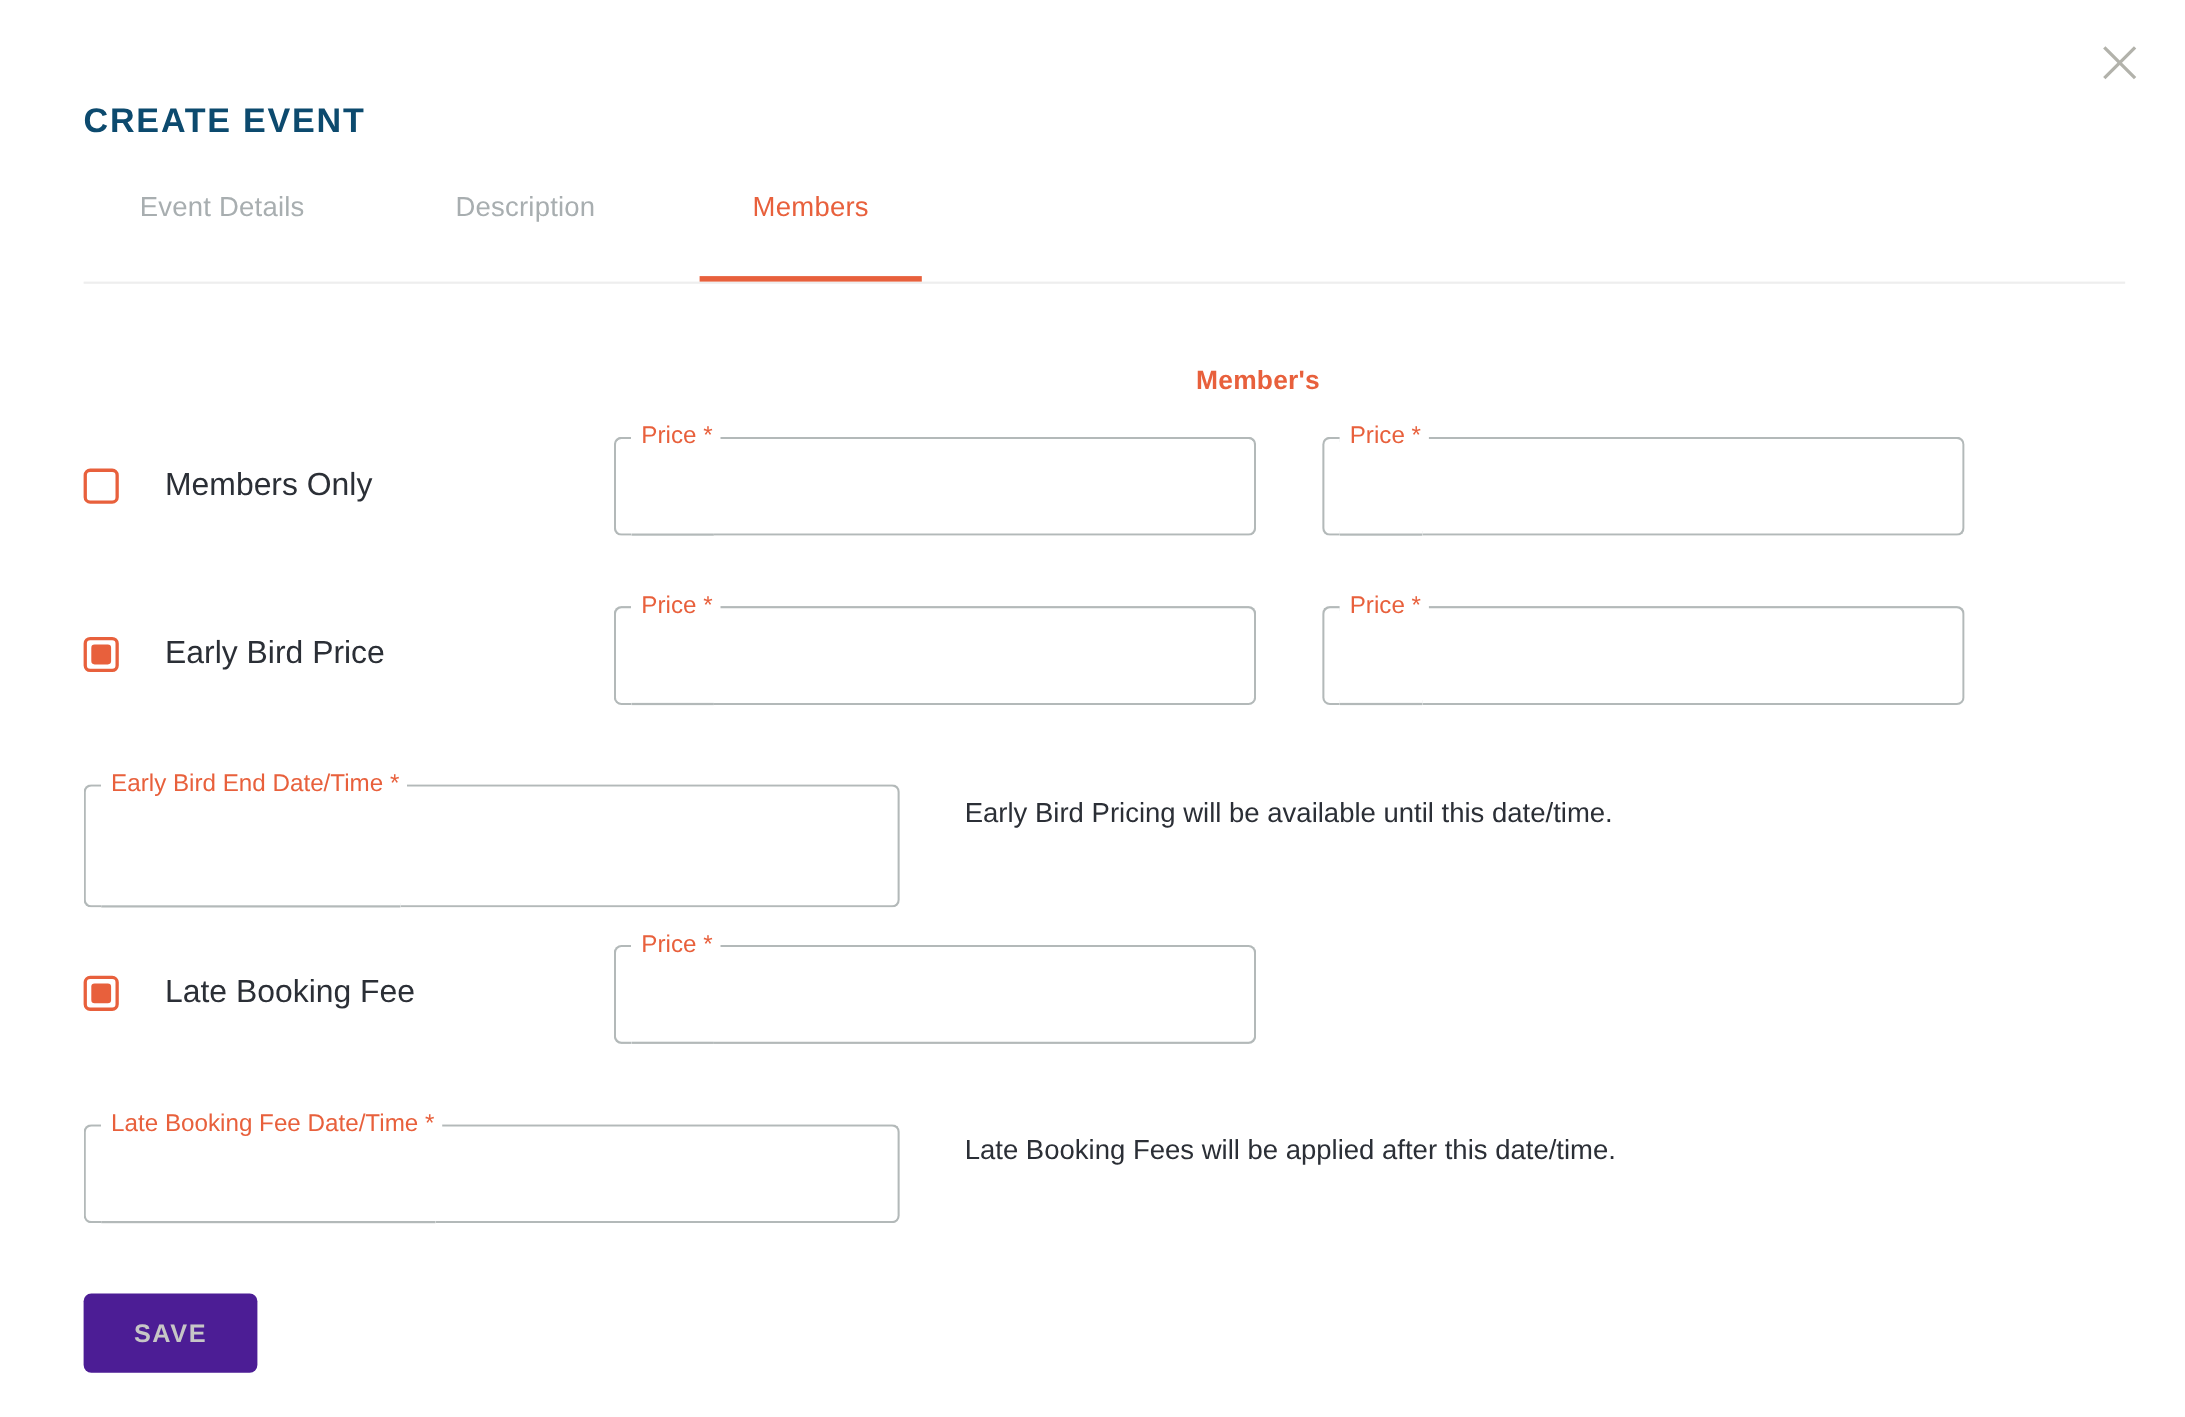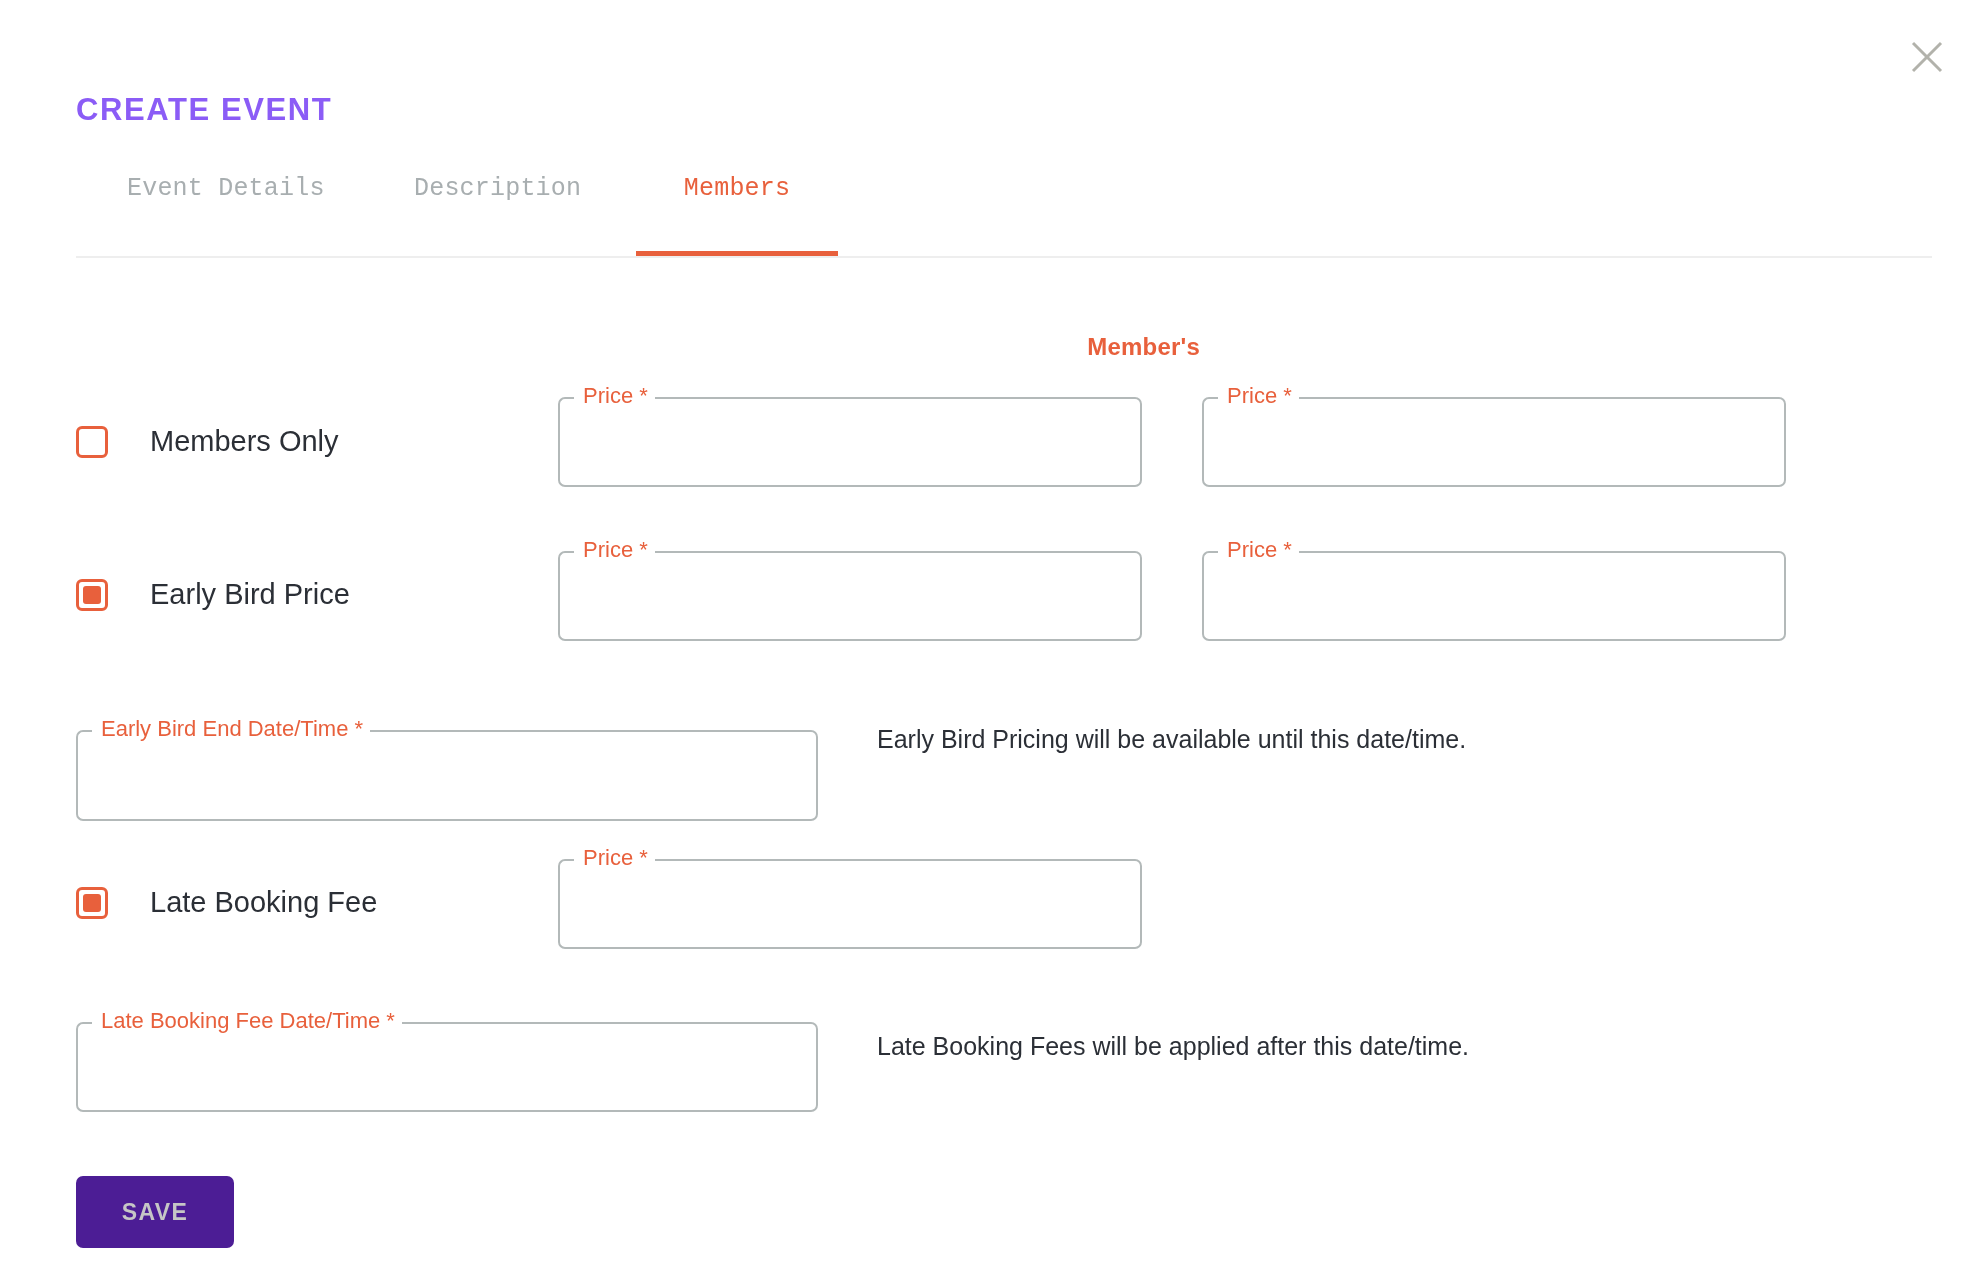--- a/index.html
+++ b/index.html
@@ -39,32 +39,31 @@
   .close-btn svg { display: block; }
 
   
   .title {
     position: absolute;
     left: 76px;
     top: 92px;
     font-size: 31px;
     font-weight: bold;
     letter-spacing: 1.6px;
-    color: #8b5cf6;
+    color: #0c4a6e;
     text-transform: uppercase;
   }
 
   
   .tabs {
     position: absolute;
     left: 76px;
     top: 168px;
     width: 1856px;
     height: 90px;
-    font-family: Liberation Mono, monospace;
   }
   .tabs-underline {
     position: absolute;
     left: 0;
     bottom: 0;
     width: 1856px;
     height: 2px;
     background: #eeeeee;
   }
   .tab {
@@ -200,21 +199,21 @@
     padding: 0 22px;
     box-sizing: border-box;
   }
 
   
   #field-member-price-1    { left: 558px;  top: 397px; width: 584px;  height: 90px; }
   #field-nonmember-price-1 { left: 1202px; top: 397px; width: 584px;  height: 90px; }
   #field-member-price-2    { left: 558px;  top: 551px; width: 584px;  height: 90px; }
   #field-nonmember-price-2 { left: 1202px; top: 551px; width: 584px;  height: 90px; }
   #field-member-price-3    { left: 558px;  top: 859px; width: 584px;  height: 90px; }
-  #field-early-bird-date   { left: 76px;   top: 713px; width: 742px;  height: 91px; margin-top: 17px; }
+  #field-early-bird-date   { left: 76px;   top: 713px; width: 742px;  height: 112px; }
   #field-late-booking-date { left: 76px;   top: 1022px; width: 742px; height: 90px; }
 
   
   .helper {
     position: absolute;
     font-size: 25px;
     line-height: 48px;
     color: #2b2f36;
     width: 640px;
   }

